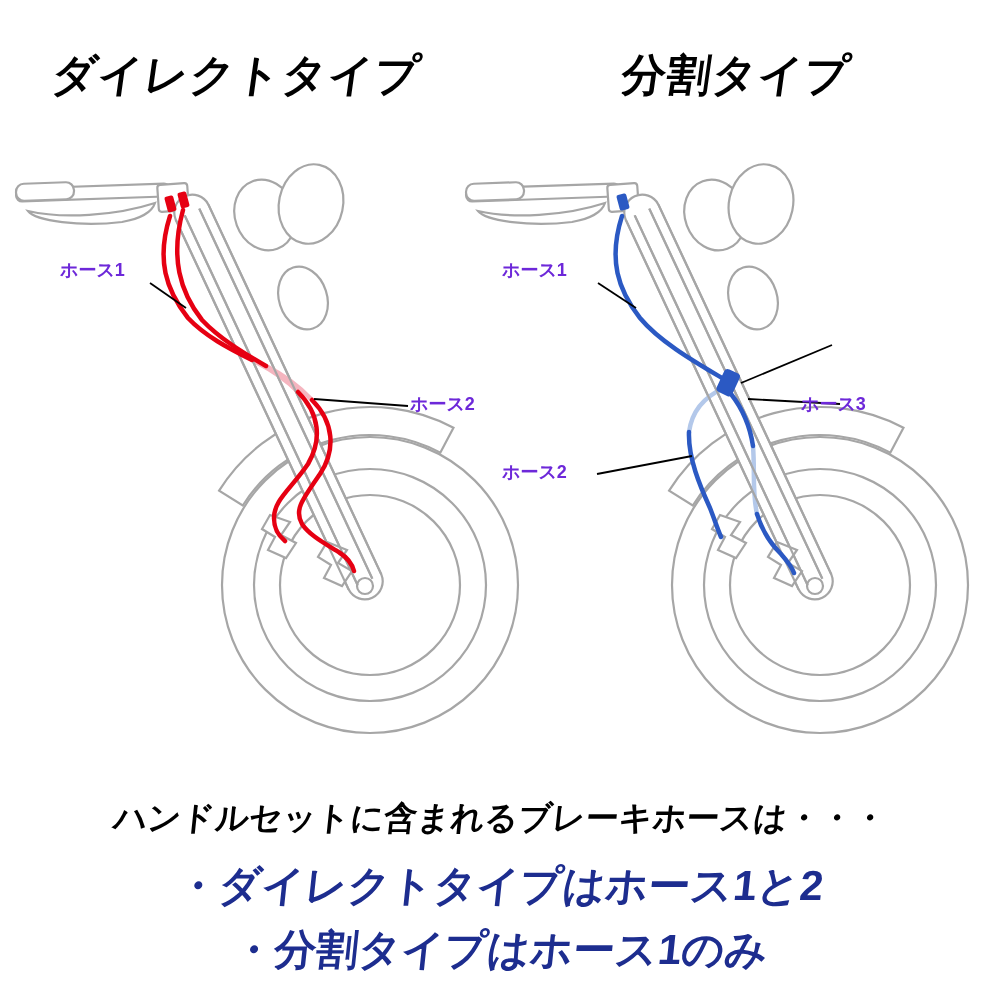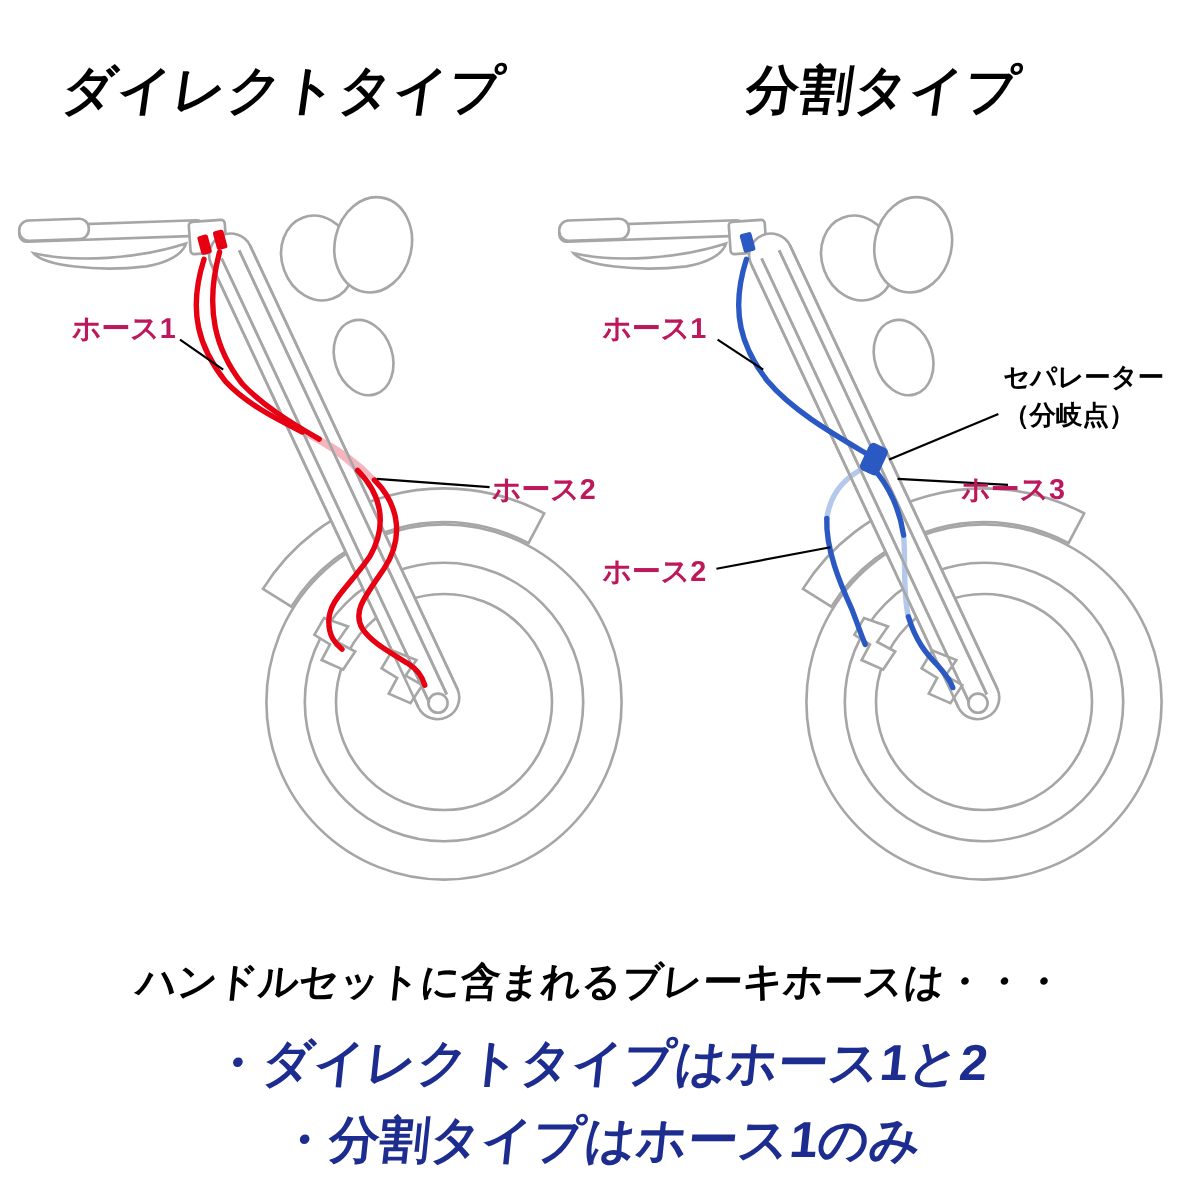--- a/index.html
+++ b/index.html
@@ -2,21 +2,21 @@
 <html style="--line-art: #a6a6a6; --hose-red: #e60012; --hose-red-light: #f5b5bf; --hose-blue: #2b59c3; --hose-blue-light: #b3c8ea; --text-navy: #1d2d8f;"><head>
 <meta charset="utf-8">
 <style>
   html,body{margin:0;padding:0;background:#ffffff;}
   #canvas{position:relative;width:1000px;height:1000px;background:#fff;overflow:hidden;
           font-family:"Liberation Sans","DejaVu Sans",sans-serif;}
   #art{position:absolute;left:0;top:0;}
 
   .title{position:absolute;font-size:44px;font-weight:900;color:#000;
          transform:skewX(-8deg);letter-spacing:1px;white-space:nowrap;}
-  .lbl{position:absolute;font-size:24px;font-weight:bold;color:#be185d;white-space:nowrap;}
+  .lbl{position:absolute;font-size:18px;font-weight:bold;color:#6d28d9;white-space:nowrap;}
   .lbl-sm{position:absolute;font-size:22px;font-weight:bold;color:#000;line-height:1.4;white-space:nowrap;}
   .footer-intro{position:absolute;left:0;top:796px;width:1000px;text-align:center;
                 font-size:33px;font-weight:900;color:#000;transform:skewX(-6deg);white-space:nowrap;}
   .bullet{position:absolute;left:0;width:1000px;text-align:center;font-size:42px;font-weight:900;
           color:var(--text-navy,#1d2d8f);transform:skewX(-6deg);white-space:nowrap;}
 
   
   .la{fill:#ffffff;stroke:var(--line-art,#a6a6a6);stroke-width:2.2;}
   .la-n{fill:none;stroke:var(--line-art,#a6a6a6);stroke-width:2.2;}
   
@@ -144,24 +144,20 @@
     </g>
   </svg>
 
   <div class="title" style="left:52px;top:46px">ダイレクトタイプ</div>
   <div class="title" style="left:622px;top:46px">分割タイプ</div>
 
   <div class="lbl" style="left:60px;top:258px">ホース1</div>
   <div class="lbl" style="left:410px;top:392px">ホース2</div>
 
   <div class="lbl" style="left:502px;top:258px">ホース1</div>
-  <div class="lbl-sm" style="left:836px;top:300px">
-    <div>セパレーター</div>
-    <div>（分岐点）</div>
-  </div>
   <div class="lbl" style="left:801px;top:392px">ホース3</div>
   <div class="lbl" style="left:502px;top:460px">ホース2</div>
 
   <div class="footer-intro">ハンドルセットに含まれるブレーキホースは・・・</div>
   <div class="bullet" style="top:858px">・ダイレクトタイプはホース1と2</div>
   <div class="bullet" style="top:922px">・分割タイプはホース1のみ</div>
 
 </div>
 
 </body></html>

